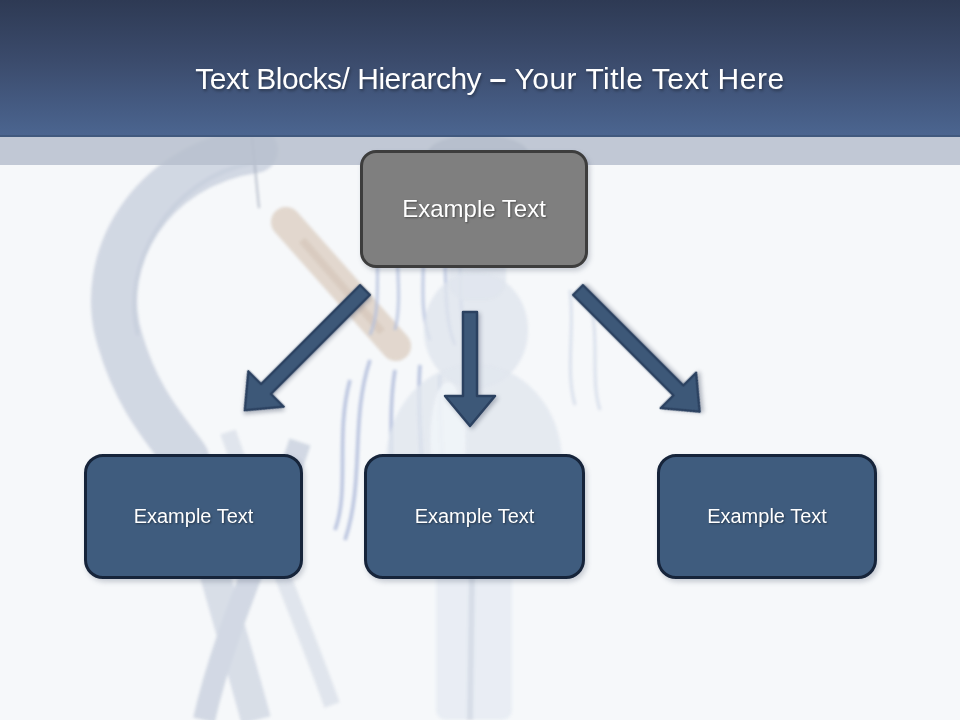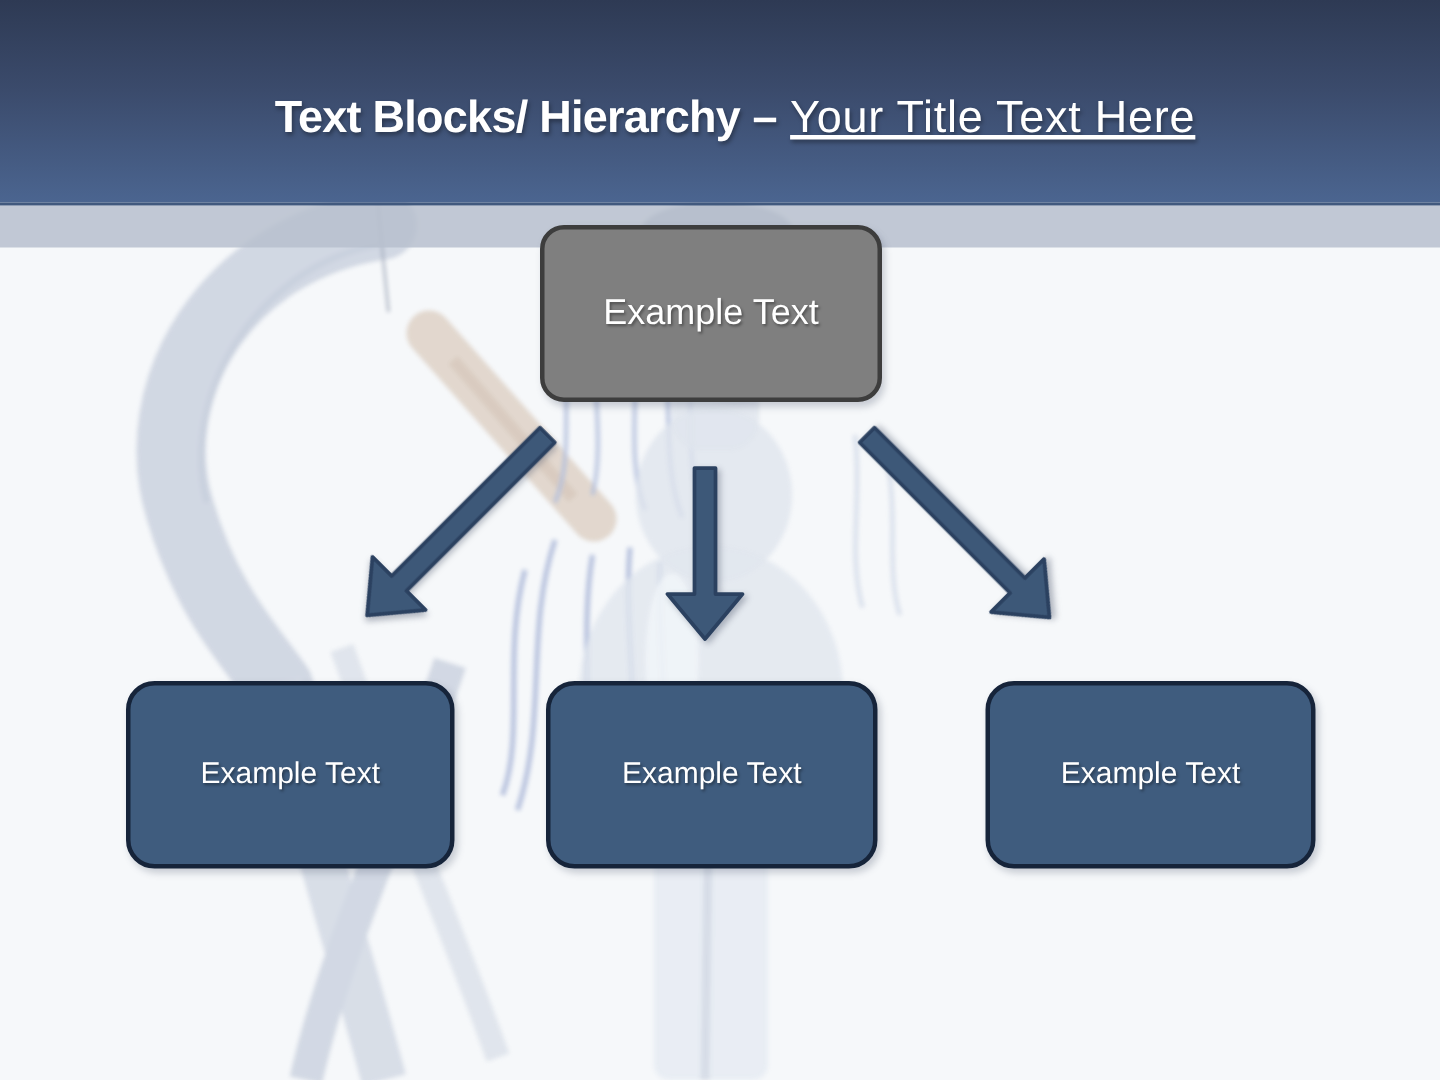--- a/index.html
+++ b/index.html
@@ -10,23 +10,23 @@
   .bg{position:absolute;left:0;top:0;width:960px;height:720px;}
 
   
   .header{position:absolute;left:0;top:0;width:960px;height:135px;
     background:linear-gradient(180deg,#2e3a54 0%,#3b4b6c 45%,var(--header-bottom,#4b6590) 100%);
     border-bottom:2px solid #41597e;
     display:flex;align-items:center;justify-content:center;}
   .title{margin:0;padding-top:22px;transform:translateX(10px);font-size:30px;line-height:1;
     color:var(--title-text,#ffffff);text-shadow:1px 2px 3px rgba(0,0,0,.35);white-space:pre;}
   .title span{white-space:pre;}
-  .t-bold{font-weight:700;letter-spacing:-0.5px;}
+  .t-bold{font-weight:400;letter-spacing:-0.5px;}
   .t-dash{font-weight:600;}
-  .t-reg{font-weight:400;letter-spacing:0.5px;text-decoration:underline;}
+  .t-reg{font-weight:400;letter-spacing:0.5px;}
 
   
   .band{position:absolute;left:0;top:137px;width:960px;height:28px;
     background:var(--band,#b7c0ce);opacity:.85;}
 
   
   .connectors{position:absolute;left:0;top:0;width:960px;height:720px;pointer-events:none;}
   .connectors polygon{fill:var(--arrow-fill,#3d5878);stroke:var(--arrow-stroke,#2b4160);
     stroke-width:2.5;stroke-linejoin:round;
     filter:drop-shadow(2px 2px 2px rgba(90,100,120,.45));}

